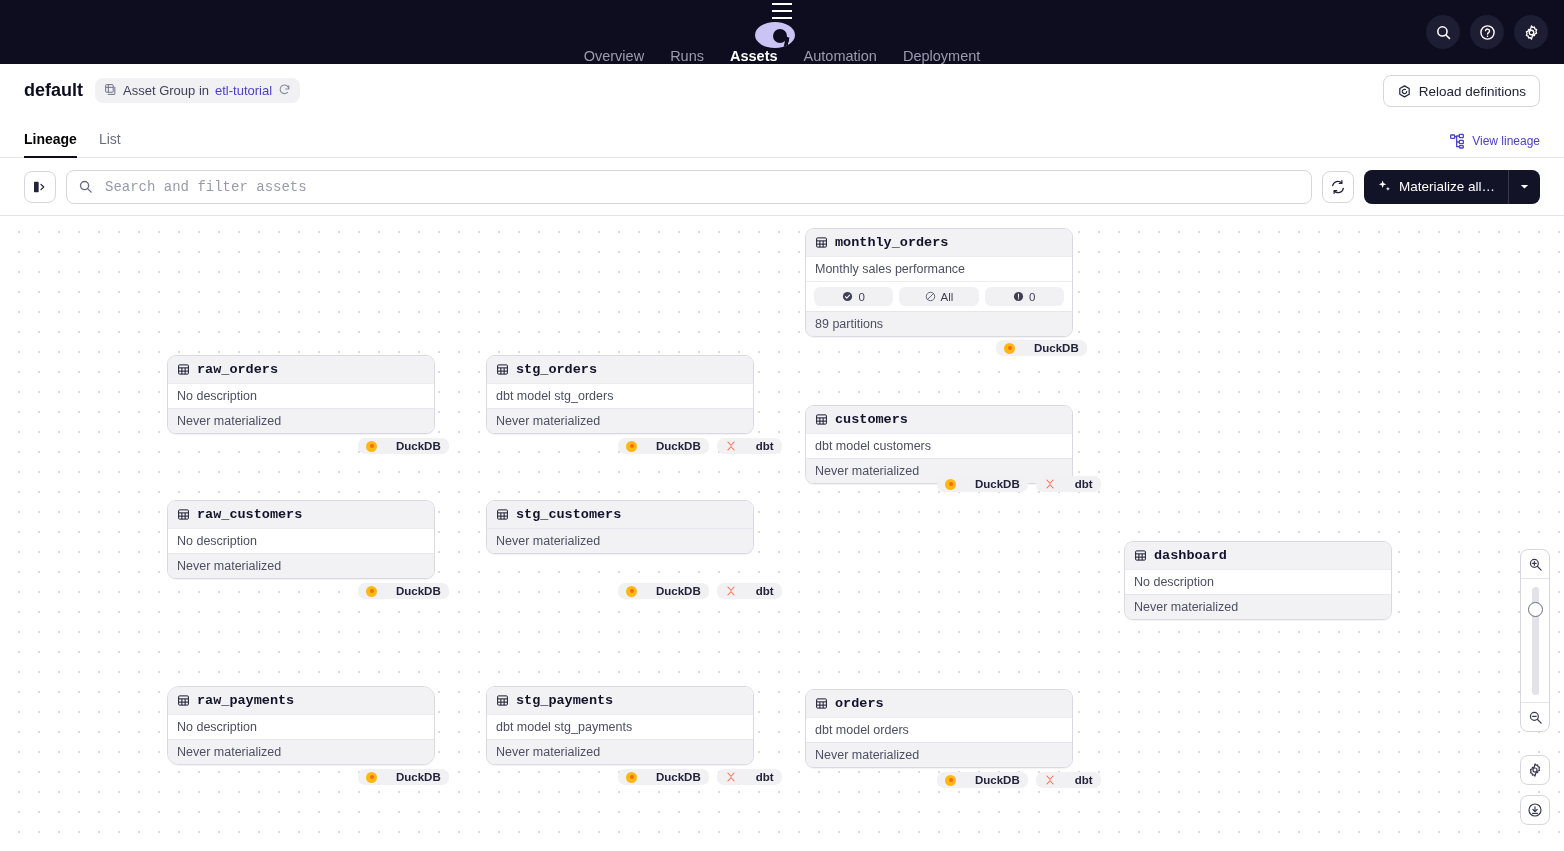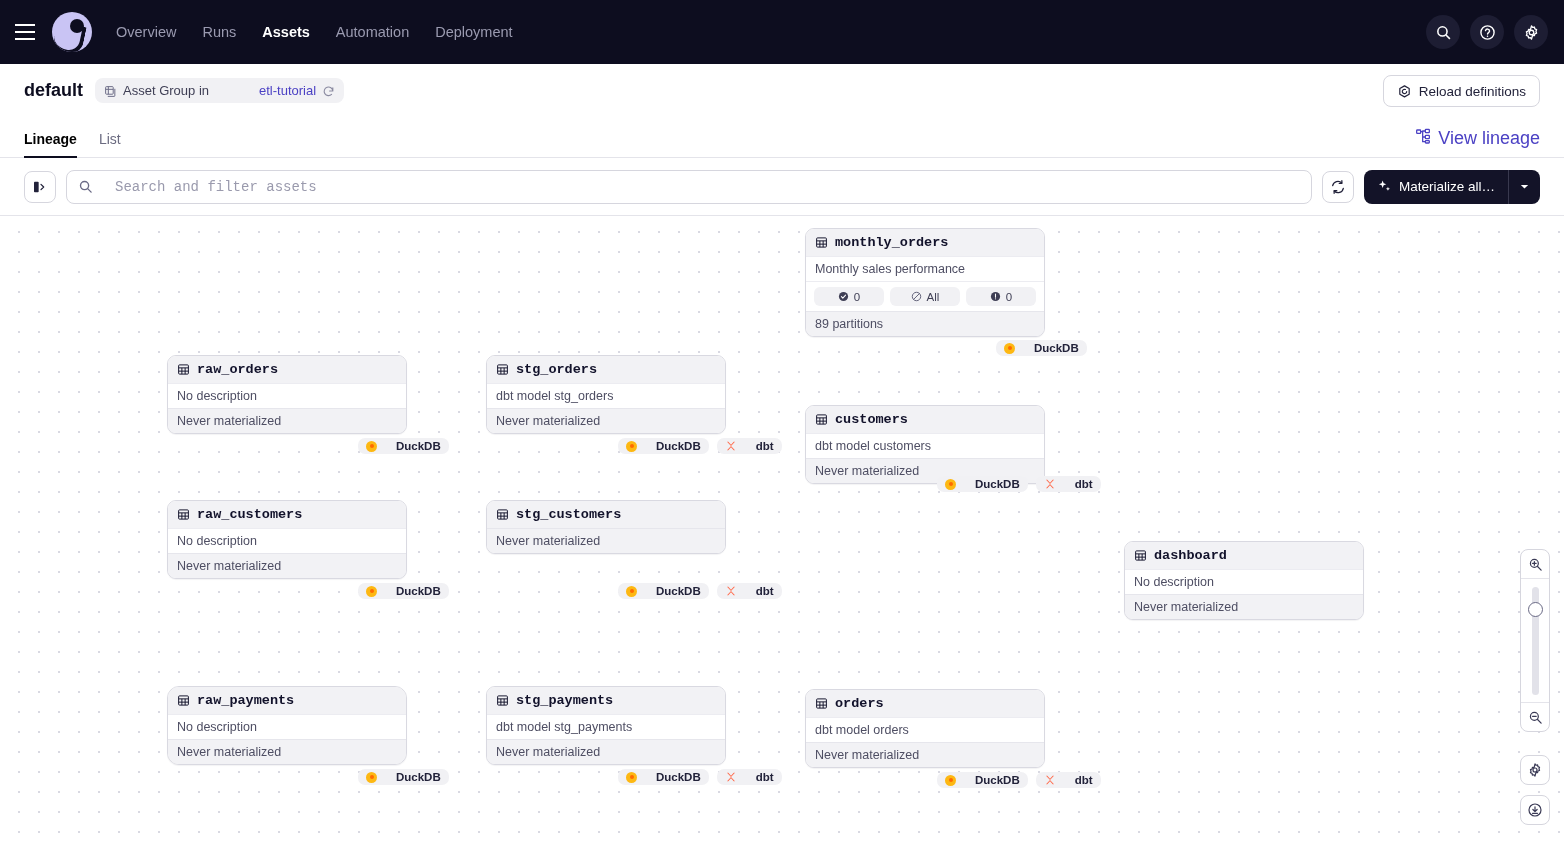--- a/index.html
+++ b/index.html
@@ -5,21 +5,21 @@
   * { box-sizing: border-box; margin: 0; padding: 0; }
   html, body {
     width: 1564px; height: 851px;
     font-family: "Liberation Sans", sans-serif;
     background: #ffffff; overflow: hidden;
   }
 
   
   #topnav {
     height: 64px; background: #0d0d1f; display: flex; align-items: center;
-    padding: 0 8px; position: relative;
+    padding: 0 8px; position: relative; flex-direction: column;
   }
   .hamburger { width: 34px; height: 34px; display: flex; flex-direction: column;
     justify-content: center; align-items: center; gap: 5px; cursor: pointer; }
   .hamburger span { display: block; width: 20px; height: 2px; background: #ffffff; }
   .logo { width: 40px; height: 40px; margin-left: 10px; margin-right: 24px;
     border-radius: 50%; background: #c9c4f4; position: relative; overflow: hidden; }
   .logo:before { content: ""; position: absolute; width: 14px; height: 14px;
     border-radius: 50%; background: #0d0d1f; top: 7px; right: 8px; }
   .logo:after { content: ""; position: absolute; width: 26px; height: 26px;
     border-radius: 50% 0 50% 50%; border-right: 4px solid #0d0d1f;
@@ -30,66 +30,66 @@
   .navright { position: absolute; right: 16px; top: 0; height: 64px;
     display: flex; align-items: center; gap: 10px; }
   .circbtn { width: 34px; height: 34px; border-radius: 50%; background: #1d1d33;
     display: flex; align-items: center; justify-content: center; cursor: pointer; }
   .circbtn svg { width: 17px; height: 17px; }
 
   
   #pagehead { height: 52px; display: flex; align-items: center; padding: 0 24px;
     position: relative; }
   #pagetitle { font-size: 18px; font-weight: bold; color: #0d0d1f; }
-  .chip-group { margin-left: 12px; display: inline-flex; align-items: flex-end; gap: 6px;
+  .chip-group { margin-left: 12px; display: inline-flex; align-items: flex-start; gap: 6px;
     background: #f1f1f4; border-radius: 8px; padding: 5px 9px; font-size: 13px;
     color: #3f3f55; cursor: pointer; }
-  .chip-group a { color: #4b41c4; text-decoration: none; margin-left: 44px; }
+  .chip-group a { color: #4b41c4; text-decoration: none; }
   .reloadbtn { position: absolute; right: 24px; top: 11px; height: 32px;
     display: inline-flex; align-items: center; gap: 7px; padding: 0 13px;
     border: 1px solid #d6d6de; border-radius: 8px; background: #fff;
     font-size: 13.5px; color: #22223a; cursor: pointer; }
 
   
   #tabs { height: 42px; padding: 0 24px; display: flex; align-items: flex-end;
     gap: 22px; border-bottom: 1px solid #e4e4ea; position: relative; }
   .tab { font-size: 14px; color: #6b6b80; padding-bottom: 10px; cursor: pointer;
     position: relative; }
   .tab.active { color: #000000; font-weight: bold; }
   .tab.active:after { content: ""; position: absolute; left: 0; right: 0; bottom: -1px;
     height: 2.5px; background: #0d0d1f; }
   .viewlineage { position: absolute; right: 24px; bottom: 8px; display: inline-flex;
-    align-items: flex-start; gap: 7px; color: #4b41c4; font-size: 18px; cursor: pointer; }
+    align-items: center; gap: 7px; color: #4b41c4; font-size: 12px; cursor: pointer; }
 
   
   #toolbar { height: 58px; display: flex; align-items: center; gap: 10px;
     padding: 0 24px; border-bottom: 1px solid #e4e4ea; }
   .sqbtn { width: 32px; height: 32px; border: 1px solid #d6d6de; border-radius: 8px;
     background: #fff; display: flex; align-items: center; justify-content: center;
     cursor: pointer; flex: 0 0 auto; }
   .searchwrap { flex: 1 1 auto; height: 34px; border: 1px solid #d6d6de;
-    border-radius: 8px; display: flex; align-items: center; padding: 0 11px; gap: 22px;
+    border-radius: 8px; display: flex; align-items: center; padding: 0 11px; gap: 12px;
     background: #fff; }
   .searchwrap input { border: none; outline: none; flex: 1; font-size: 14px;
     font-family: "Liberation Mono", monospace; color: #22223a; background: transparent; }
   .searchwrap input::placeholder { color: #9a9aad; }
   .matbtn { height: 34px; display: inline-flex; background: #131328;
     border-radius: 8px; color: #fff; font-size: 13.5px; cursor: pointer; }
   .matbtn .lbl { display: inline-flex; align-items: center; gap: 7px; padding: 0 13px; }
   .matbtn .split { border-left: 1px solid #39394f; padding: 0 10px; height: 100%;
     display: flex; align-items: center; }
 
   
   #canvas { position: relative; width: 1564px; height: 625px; overflow: hidden;
     background-color: #ffffff;
     background-image: radial-gradient(#d9d9e2 1.1px, transparent 1.2px);
     background-size: 20px 20px; background-position: 9px 6px; }
   #edges { position: absolute; inset: 0; }
 
-  .node { position: absolute; width: 240px; border: 1px solid #d9d9e1;
+  .node { position: absolute; width: 268px; border: 1px solid #d9d9e1;
     border-radius: 9px; background: #fff; overflow: hidden; cursor: pointer;
     box-shadow: 0 1px 1px rgba(20,20,40,.05); }
   .node .nhead { background: #f2f2f5; padding: 6px 9px; display: flex;
     align-items: center; gap: 7px; font-size: 13.5px; font-weight: bold;
     color: #12122b; font-family: "Liberation Mono", monospace; }
   .node .ndesc { background: #fff; padding: 5px 9px; font-size: 12.5px;
     color: #4e4e63; border-top: 1px solid #ececf1; }
   .node .nstatus { background: #f2f2f5; padding: 5px 9px; font-size: 12.5px;
     color: #4e4e63; border-top: 1px solid #e6e6ec; }
   .node .npartbar { background: #fff; padding: 5px 8px; display: flex; gap: 6px;

